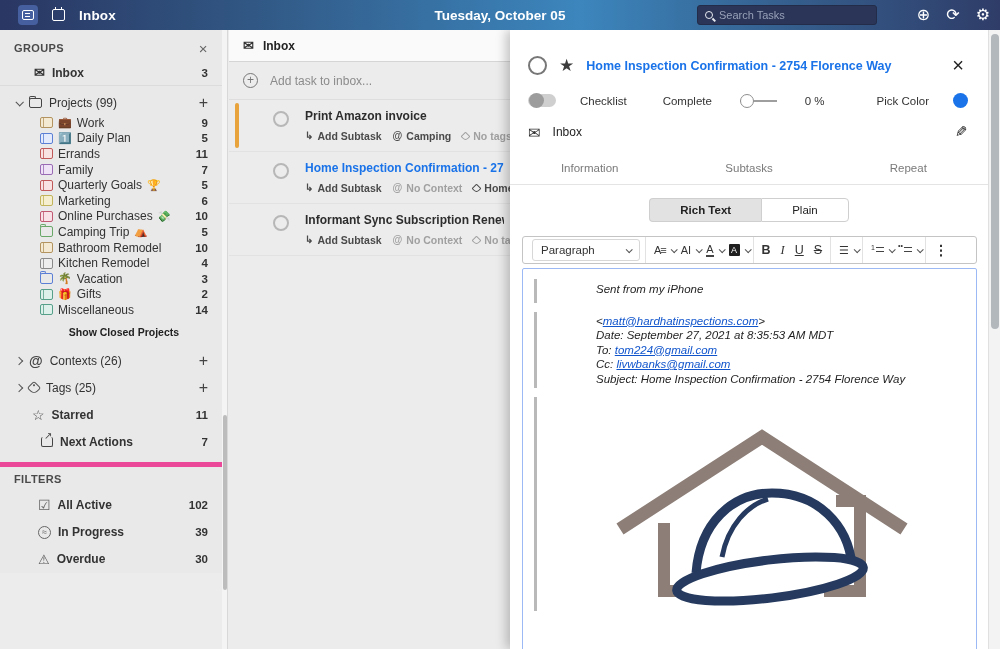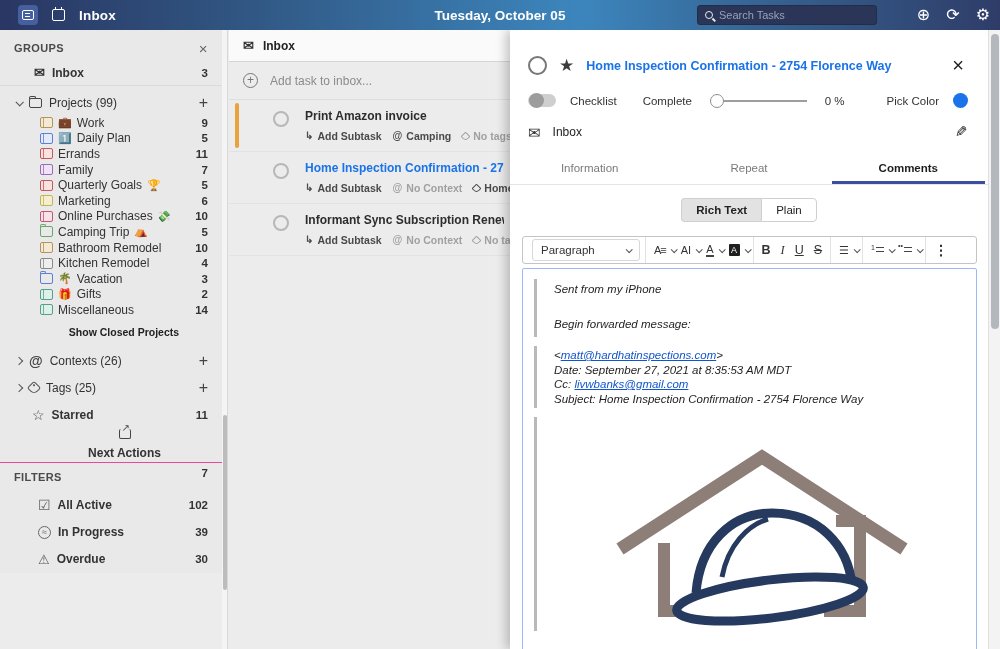--- a/index.html
+++ b/index.html
@@ -61,21 +61,21 @@
   .nb.fold.blue  { border-color:#5b7fd4; color:#5b7fd4; }
   .emoji { font-size:11px; line-height:1; }
   .show-closed { text-align:center; font-size:10.5px; font-weight:bold; color:#222; padding:8px 0 10px 26px; cursor:pointer; }
   .ic-at { font-size:14px; font-weight:bold; color:#444; line-height:1; }
   .ic-tag { width:10px; height:10px; border:1.5px solid #555; border-radius:2px 2px 2px 5px; transform:rotate(-45deg); position:relative; flex:0 0 auto; }
   .ic-tag::before { content:""; position:absolute; right:1px; top:1px; width:2px; height:2px; border-radius:50%; background:#555; }
   .ic-star { font-size:14px; color:#444; line-height:1; }
   .ic-next { width:12px; height:10px; border:1.5px solid #444; border-top:none; border-radius:2px; position:relative; flex:0 0 auto; }
   .ic-next::before { content:"↗"; position:absolute; top:-7px; left:2px; font-size:10px; color:#444; }
   .sb-mid { height:27px; }
-  .filters-header { padding-top:0; border-top:1px solid #ec4899; margin-top:6px; }
+  .filters-header { padding-top:0; border-top:5px solid #ec4899; margin-top:6px; }
   .filter-row { height:27px; padding-left:38px; }
   .ic-allactive { font-size:14px; color:#666; line-height:1; }
   .ic-circ { width:13px; height:13px; border:1.4px solid #666; border-radius:50%; display:flex; align-items:center; justify-content:center; font-size:9px; color:#666; flex:0 0 auto; }
   .ic-warn { font-size:13px; color:#555; line-height:1; }
   .ic-timer { width:12px; height:12px; border:1.4px solid #666; border-radius:50%; position:relative; flex:0 0 auto; }
   .ic-timer::before { content:""; position:absolute; left:4.2px; top:1px; width:1.3px; height:4px; background:#666; }
   .ic-calq { width:12px; height:11px; border:1.4px solid #777; border-radius:2px; position:relative; font-size:7px; color:#777; text-align:center; line-height:10px; flex:0 0 auto; }
   .ic-calq::before { content:""; position:absolute; top:2px; left:0; right:0; height:1px; background:#777; }
 
   
@@ -95,34 +95,34 @@
   .m-ic { font-size:10px; line-height:1; }
   .mini-tag { width:7px; height:7px; border:1.3px solid currentColor; border-radius:1px 1px 1px 4px; transform:rotate(-45deg); }
 
   
   .detail { position:absolute; top:30px; left:510px; width:478px; height:619px; background:#fff; box-shadow:-4px 0 10px rgba(0,0,0,.22); z-index:40; overflow:hidden; }
   .d-head { display:flex; align-items:center; gap:12px; padding:24px 20px 0 18px; }
   .d-head .cc { width:19px; height:19px; border:2px solid #777; border-radius:50%; flex:0 0 auto; cursor:pointer; }
   .d-head .star { font-size:17px; color:#3c3c3c; line-height:1; cursor:pointer; }
   .d-head .title { font-size:12.5px; font-weight:bold; color:#1a73e8; flex:1 1 auto; white-space:nowrap; overflow:hidden; }
   .d-head .close { font-size:20px; color:#222; cursor:pointer; padding:0 4px; }
-  .d-props { display:flex; align-items:center; gap:14px; padding:16px 20px 0 18px; font-size:11.5px; color:#333; }
+  .d-props { display:flex; align-items:center; gap:24px; padding:16px 20px 0 18px; font-size:11.5px; color:#333; }
   .toggle { width:28px; height:13px; background:#cfcfcf; border-radius:7px; position:relative; flex:0 0 auto; cursor:pointer; }
   .toggle::before { content:""; position:absolute; left:1px; top:-1px; width:15px; height:15px; border-radius:50%; background:#9c9c9c; }
   .slider { flex:1 1 auto; height:2px; background:#9e9e9e; position:relative; margin:0 4px; cursor:pointer; }
   .slider::before { content:""; position:absolute; left:0; top:-6px; width:12px; height:12px; border:1.5px solid #8f8f8f; background:#fff; border-radius:50%; }
   .pickdot { width:15px; height:15px; border-radius:50%; background:#1a73e8; flex:0 0 auto; cursor:pointer; }
   .d-list { display:flex; align-items:center; gap:12px; padding:15px 20px 12px 18px; font-size:12px; color:#222; }
   .d-list .pencil { margin-left:auto; font-size:15px; color:#111; transform:scaleX(-1); cursor:pointer; }
   .d-tabs { display:flex; border-bottom:1px solid #e4e4e4; }
   .d-tab { flex:1; text-align:center; font-size:11.5px; color:#7a7a7a; padding:9px 0 10px; cursor:pointer; position:relative; }
   .d-tab.active { color:#1d1d1d; font-weight:bold; }
   .d-tab.active::after { content:""; position:absolute; left:3px; right:3px; bottom:0; height:3px; background:#3b4fa0; }
   .d-modes { display:flex; justify-content:center; padding:13px 0 12px; }
-  .mode { font-size:11.5px; padding:5px 14px; border:1px solid #cfcfcf; color:#222; cursor:pointer; background:#fff; }
+  .mode { font-size:11.5px; padding:5px 30px; border:1px solid #cfcfcf; color:#222; cursor:pointer; background:#fff; }
   .mode.first { border-radius:4px 0 0 4px; border-right:none; background:#e2e2e2; font-weight:bold; }
   .mode.last { border-radius:0 4px 4px 0; }
 
   
   .rt-toolbar { margin:2px 11px 4px 12px; border:1px solid #c4c4c4; border-radius:3px; height:28px; display:flex; align-items:center; padding:0 4px; color:#333; }
   .tb-group { display:flex; align-items:center; height:100%; padding:0 3px; border-right:1px solid #e2e2e2;justify-content:center; }
   .tb-group:last-child { border-right:none; }
   .tb-btn { display:flex; align-items:center; gap:4px; padding:0 5px; height:22px; border-radius:3px; cursor:pointer; font-size:12.5px; }
   .tb-chev { width:5px; height:5px; border-right:1.3px solid #555; border-bottom:1.3px solid #555; transform:rotate(45deg) translateY(-1px); }
   .para-btn { width:108px; justify-content:space-between; border:1px solid #d7d7d7; border-radius:3px; margin:0 2px; font-size:11.5px; color:#333; padding:0 8px; }
@@ -137,21 +137,21 @@
   .glyph-align::before { content:"☰"; font-size:11px; }
   .ol-ic, .ul-ic { width:13px; height:11px; position:relative; }
   .ol-ic::before { content:"1"; position:absolute; left:0; top:-1px; font-size:7px; }
   .ol-ic::after, .ul-ic::after { content:""; position:absolute; right:0; top:2px; width:8px; height:1.3px; background:#444; box-shadow:0 4px 0 #444; }
   .ul-ic::before { content:"• •"; position:absolute; left:-1px; top:-3px; font-size:7px; letter-spacing:-1px; }
   .glyph-more::before { content:"⋮"; font-size:14px; font-weight:bold; }
 
   
   .editor { margin:0 11px 0 12px; border:1.5px solid #9db9f5; border-radius:2px; height:398px; overflow:hidden; padding:10px 6px 0 8px; position:relative; }
   .bq { border-left:3px solid #b9b9b9; padding-left:17px; margin-left:3px; }
-  .em-line { font-size:11.5px; font-style:italic; color:#1f1f1f; line-height:14.5px; }
+  .em-line { font-size:11.5px; font-style:italic; color:#1f1f1f; line-height:14.5px;margin-left:42px; }
   .em-line a { color:#1155cc; }
   .seg { margin-bottom:9px; }
   .seg1 .em-line + .em-line { margin-top:20px; }
   .seg1 { padding-top:3px; padding-bottom:6px; }
   .seg2 { padding-top:2px; padding-bottom:4px; }
   .seg3 { padding-top:2px; padding-bottom:2px; }
   .logo-wrap { padding-top:14px; display:flex; flex-direction:column; align-items:center; }
 
   
   .win-scroll { position:absolute; top:30px; left:988px; width:12px; height:619px; background:#f3f3f3; border-left:1px solid #e0e0e0; z-index:60; }
@@ -284,21 +284,21 @@
     <span class="chev right"></span>
     <span class="ic-tag"></span>
     <span>Tags (25)</span>
     <span class="sb-plus">+</span>
   </div>
   <div class="sb-row sb-mid" style="padding-left:32px;">
     <span class="ic-star">☆</span>
     <span style="font-weight:bold;">Starred</span>
     <span class="count">11</span>
   </div>
-  <div class="sb-row sb-mid" style="padding-left:41px;flex-direction:column;">
+  <div class="sb-row sb-mid" style="padding-left:41px;">
     <span class="ic-next"></span>
     <span style="font-weight:bold;">Next Actions</span>
     <span class="count">7</span>
   </div>
 
   <div class="sb-header filters-header">
     <span>FILTERS</span>
   </div>
 
   <div class="sb-row filter-row">
@@ -436,22 +436,22 @@
   </div>
 
   <div class="d-list">
     <span class="ic-env" style="font-size:15px;">✉</span>
     <span>Inbox</span>
     <span class="pencil">✎</span>
   </div>
 
   <div class="d-tabs">
     <div class="d-tab">Information</div>
+    <div class="d-tab">Subtasks</div>
     <div class="d-tab">Repeat</div>
-    <div class="d-tab active">Comments</div>
   </div>
 
   <div class="d-modes">
     <span class="mode first">Rich Text</span>
     <span class="mode last">Plain</span>
   </div>
 
   <div class="rt-toolbar">
     <div class="tb-group">
       <span class="tb-btn para-btn">
@@ -490,25 +490,25 @@
         <span class="tb-chev"></span>
     </div>
     <div class="tb-group">
       <span class="tb-btn glyph-more"></span>
     </div>
   </div>
 
   <div class="editor">
     <div class="bq seg seg1">
       <div class="em-line">Sent from my iPhone</div>
-      <div class="em-line">Begin forwarded message:</div>
     </div>
     <div class="bq seg seg3">
       <div class="em-line"><span>&lt;</span><a href="#">matt@hardhatinspections.com</a><span>&gt;</span></div>
       <div class="em-line">Date: September 27, 2021 at 8:35:53 AM MDT</div>
+      <div class="em-line"><span>To: </span><a href="#">tom224@gmail.com</a></div>
       <div class="em-line"><span>Cc: </span><a href="#">livwbanks@gmail.com</a></div>
       <div class="em-line">Subject: Home Inspection Confirmation - 2754 Florence Way</div>
     </div>
     <div class="bq seg">
       <div class="logo-wrap">
         <svg width="320" height="200" viewBox="0 0 320 200">
           <polyline points="18,118 160,26 302,118" fill="none" stroke="#8d7f78" stroke-width="13"></polyline>
           <polyline points="62,112 62,180 98,180" fill="none" stroke="#8d7f78" stroke-width="12"></polyline>
           <polyline points="234,90 258,90 258,180 222,180" fill="none" stroke="#8d7f78" stroke-width="12"></polyline>
           <path d="M94 162 C 98 112, 130 82, 170 82 C 216 82, 246 114, 250 154" fill="#ffffff" stroke="#253a5e" stroke-width="9"></path>

